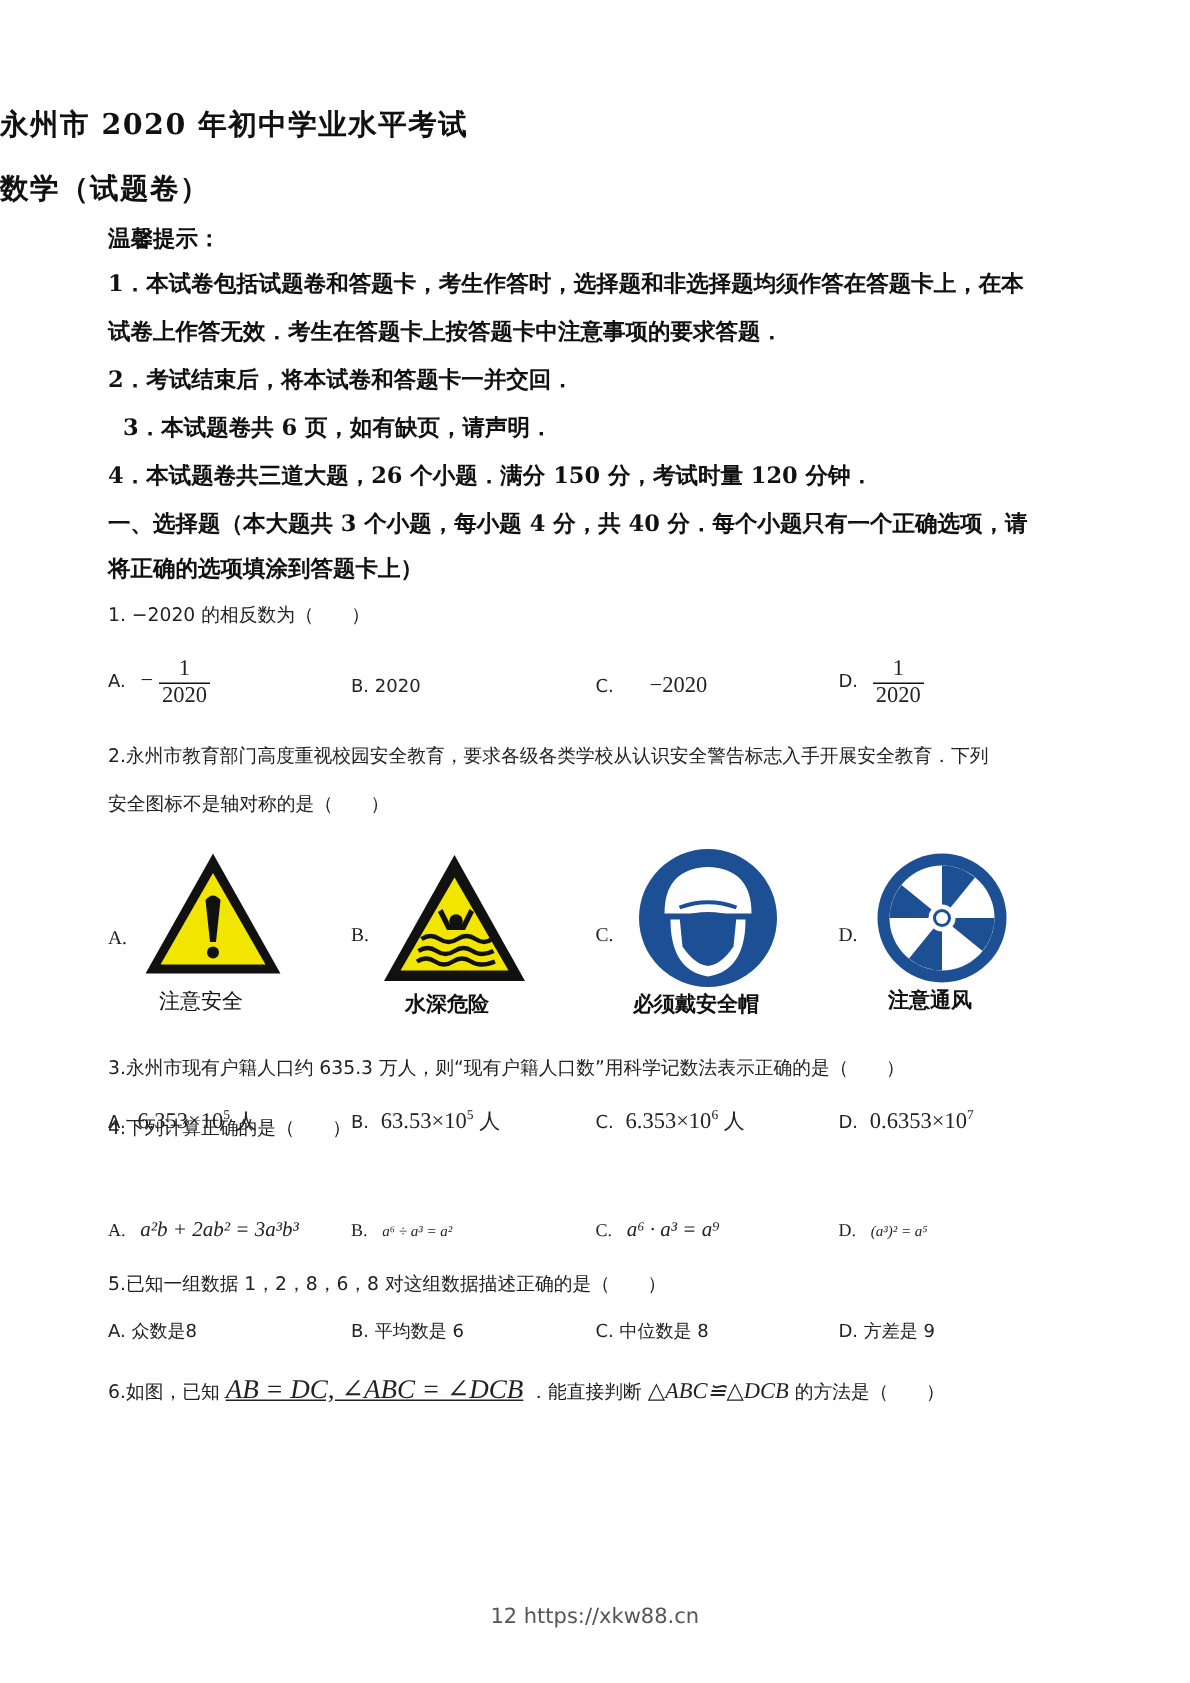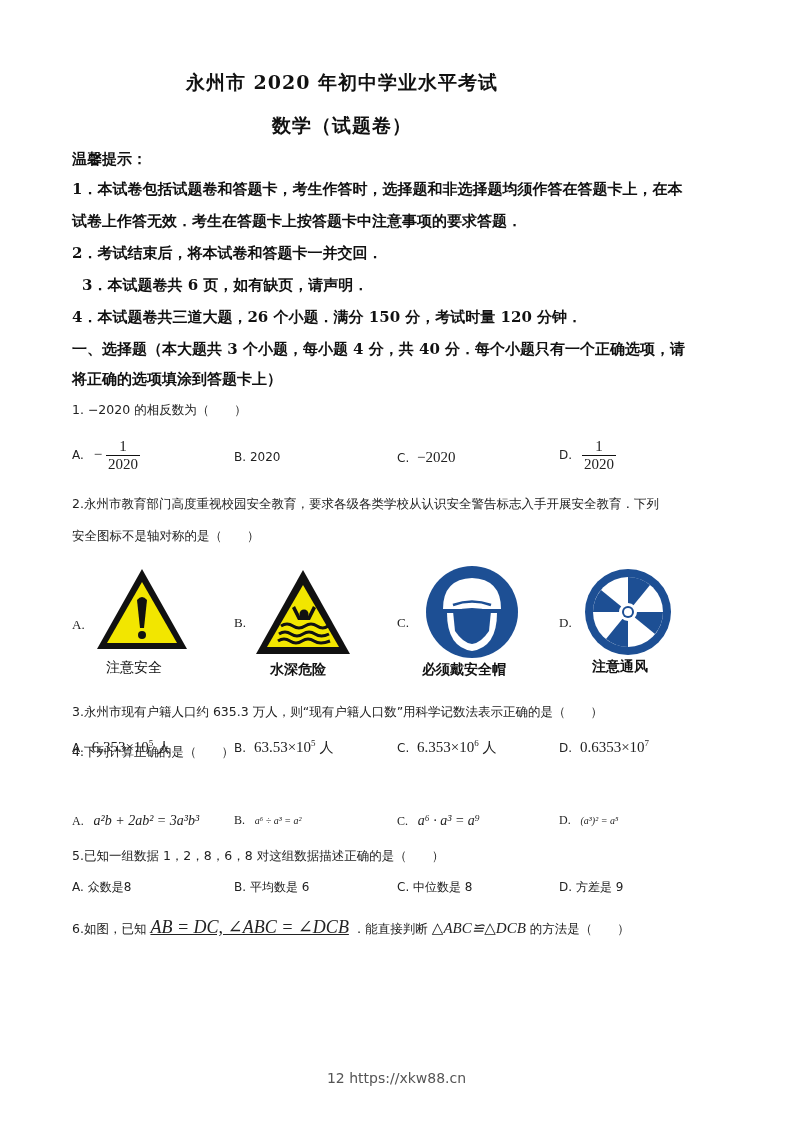--- a/index.html
+++ b/index.html
@@ -1,21 +1,21 @@
 <!DOCTYPE html>
 <html><head>
 <meta charset="utf-8">
 <style>
   html, body { margin: 0; padding: 0; background: #ffffff; }
   body {
     width: 793px; height: 1122px; position: relative; overflow: hidden;
     font-family: "DejaVu Serif", "Liberation Serif", serif; color: #111;
   }
   .abs { position: absolute; white-space: nowrap; }
-  .title { font-weight: bold; font-size: 19px; left: 0; width: 684px; text-align: center; letter-spacing: 1px; }
+  .title { font-weight: bold; font-size: 19px; left: 0; width: 684px; letter-spacing: 1px; }
   .bold { font-weight: bold; font-size: 15px; }
   .q { font-size: 12.5px; font-family: "DejaVu Sans", "Liberation Sans", sans-serif; color: #222; }
   .opt { font-size: 12px; font-family: "DejaVu Sans", "Liberation Sans", sans-serif; color: #222; }
   .math { font-family: "Liberation Serif", "DejaVu Serif", serif; font-size: 15px; }
   .mi { font-style: italic; }
   .frac { display: inline-block; vertical-align: middle; text-align: center; font-family: "Liberation Serif", serif; font-size: 15px; line-height: 1.1; }
   .frac .num { display: block; border-bottom: 1px solid #111; padding: 0 2px; }
   .frac .den { display: block; padding: 0 2px; }
   .sign-label { font-size: 14px; font-weight: bold; font-family: "DejaVu Sans", "Liberation Sans", sans-serif; }
   .footer { font-family: "DejaVu Sans", "Liberation Sans", sans-serif; font-size: 14px; color: #555; left: 0; width: 793px; text-align: center; }
@@ -45,21 +45,21 @@
     <span class="num">1</span>
     <span class="den">2020</span>
   </span>
 </div>
 <div class="abs opt" style="left:234px;top:450px;">
   <span>B.</span>
   <span>2020</span>
 </div>
 <div class="abs opt" style="left:397px;top:449px;">
   <span>C.</span>
-  <span class="math" style="margin-left:4px;">−2020</span>
+  <span class="math" style="margin-left:20px;">−2020</span>
 </div>
 <div class="abs opt" style="left:559px;top:438px;">
   <span>D.</span>
   <span class="frac" style="margin-left:6px;">
     <span class="num">1</span>
     <span class="den">2020</span>
   </span>
 </div>
 
 <div class="abs q" style="left:72px;top:496px;">2.永州市教育部门高度重视校园安全教育，要求各级各类学校从认识安全警告标志入手开展安全教育．下列</div>

